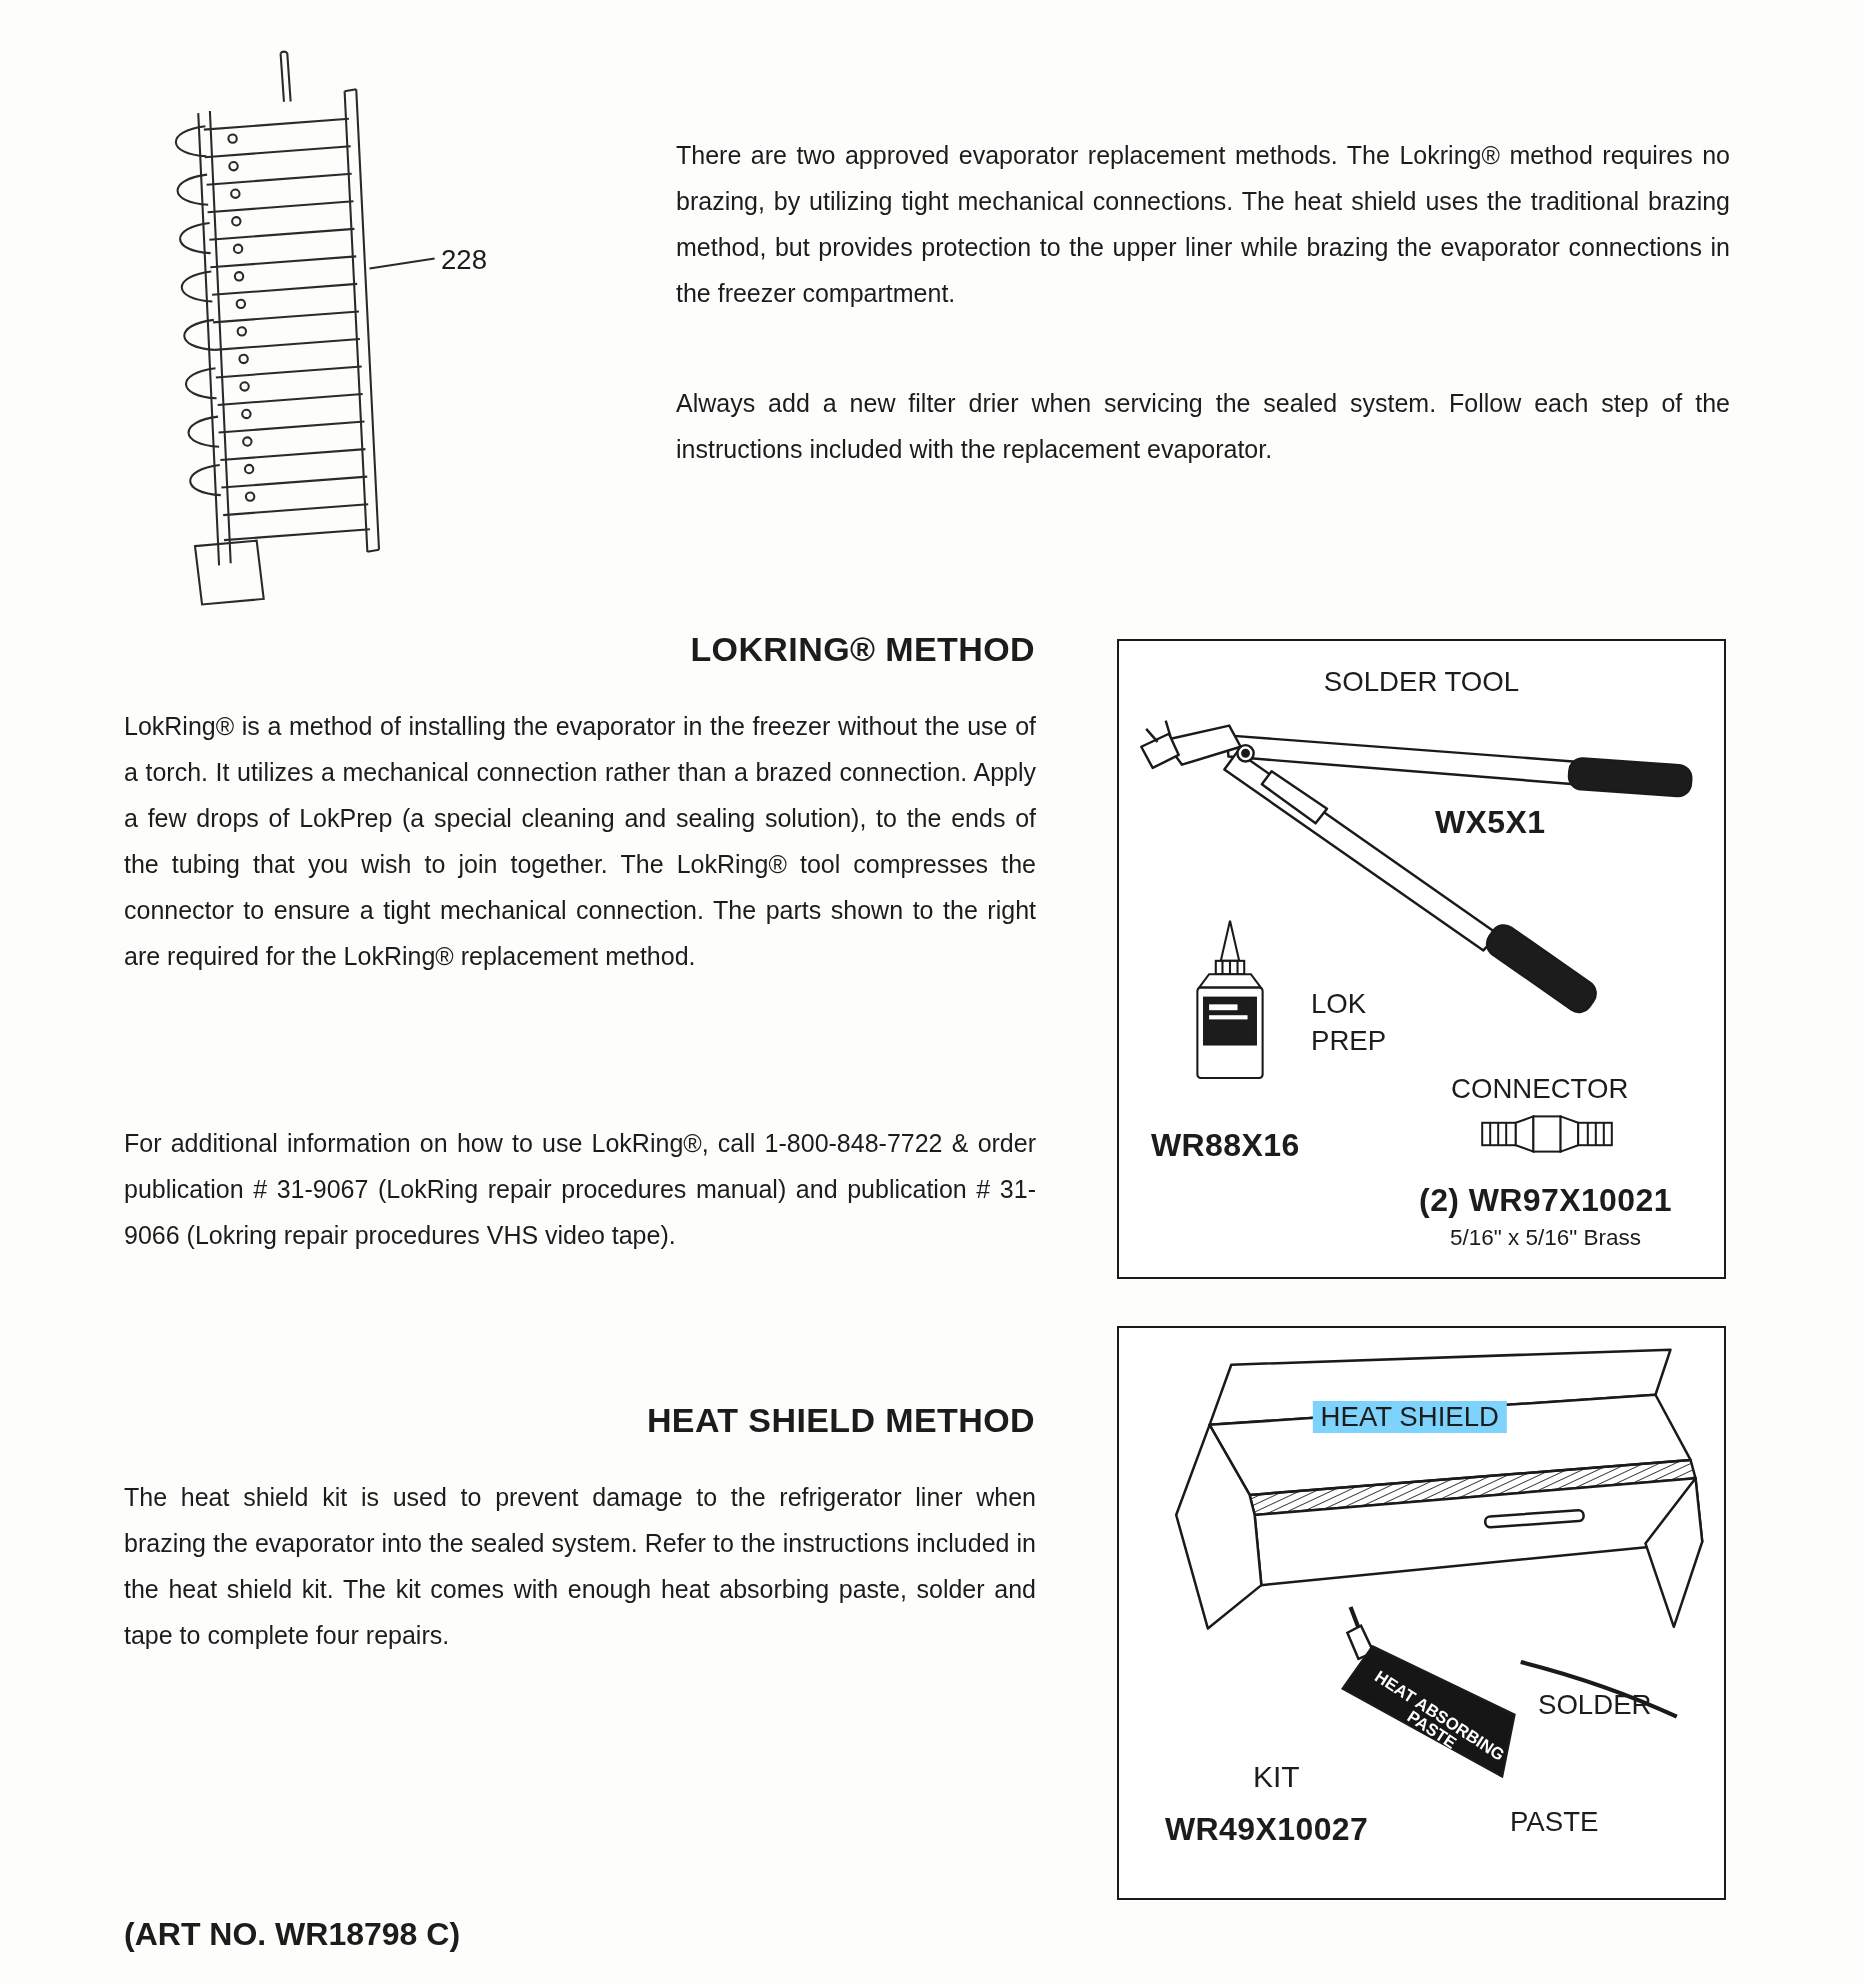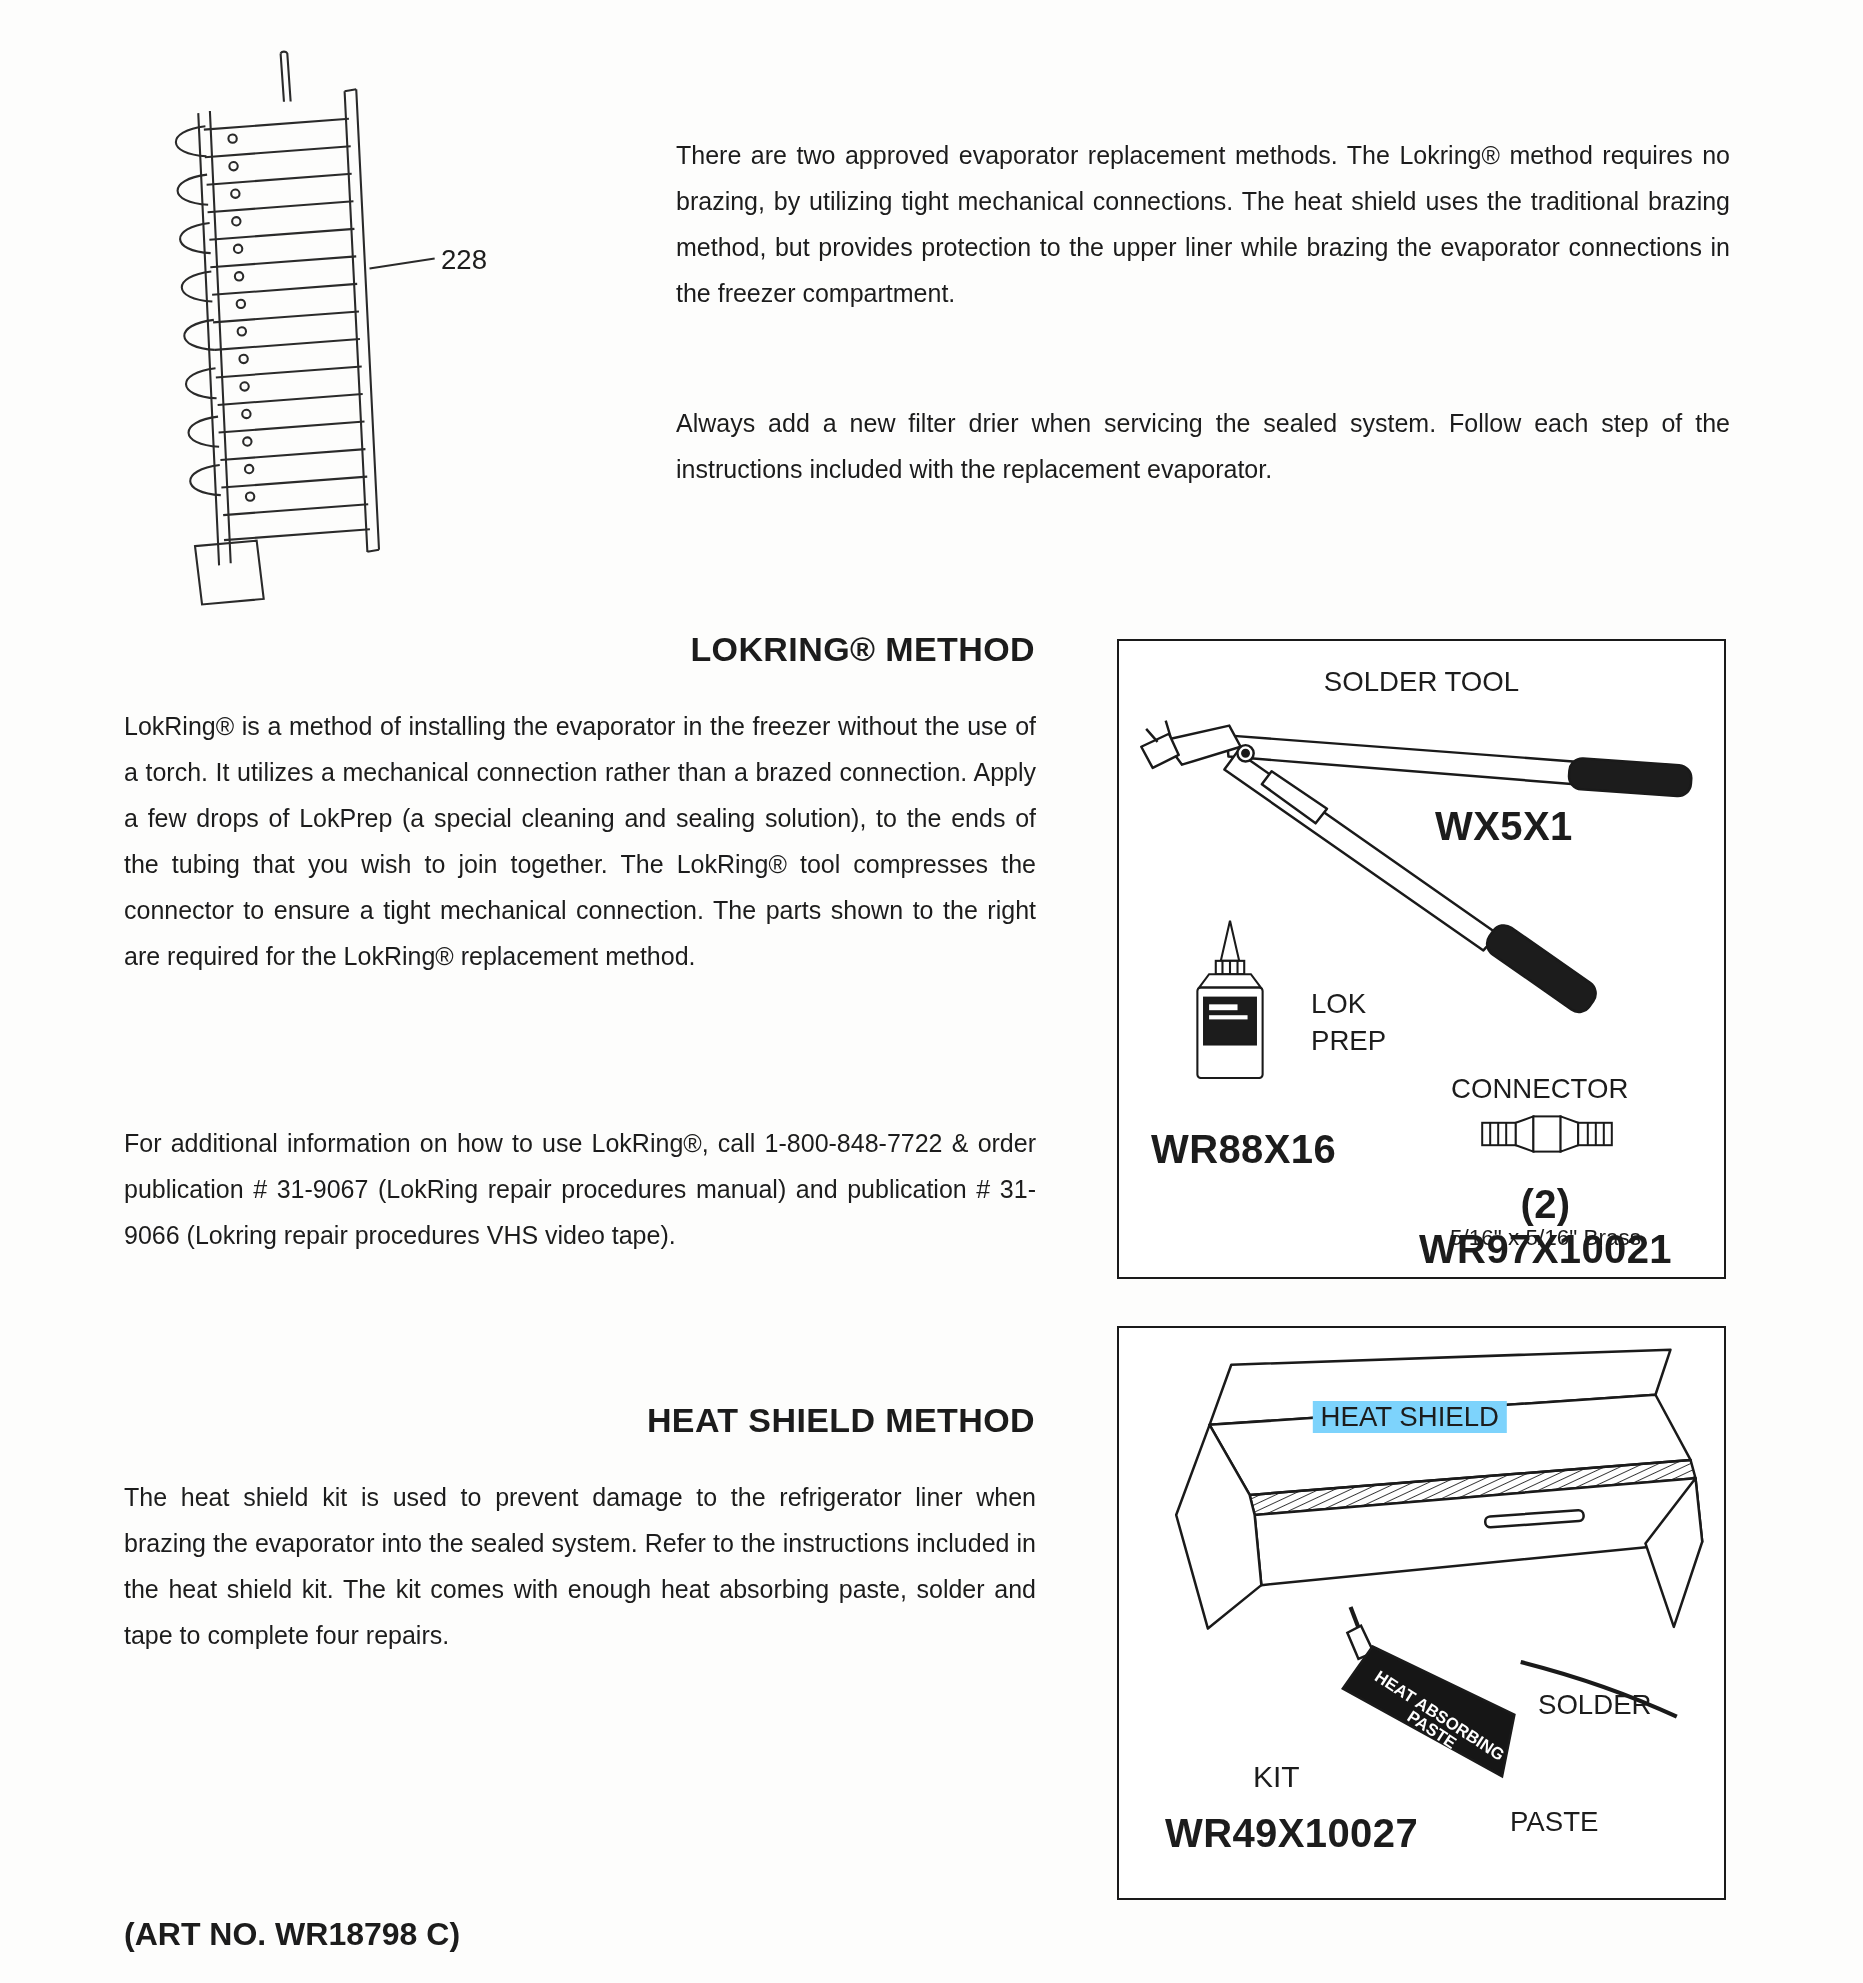--- a/index.html
+++ b/index.html
@@ -4,21 +4,21 @@
 <style>
   * { margin:0; padding:0; box-sizing:border-box; }
   html,body { background:#d9d9d9; }
   body { font-family:"Liberation Sans", sans-serif; color:#1c1c1c; }
   .page { position:relative; width:1863px; height:1984px; background:#fdfdfc; margin:0 auto; overflow:hidden; }
   .abs { position:absolute; }
   .para { font-size:25px; line-height:46px; text-align:justify; }
   .heading { font-size:34px; font-weight:bold; text-align:right; letter-spacing:0.4px; }
   .box { position:absolute; border:2.5px solid #1a1a1a; background:#fff; }
   .label { font-size:27.6px; }
-  .part { font-size:40px; font-weight:bold; letter-spacing:0.4px; }
+  .part { font-size:32px; font-weight:bold; letter-spacing:0.4px; }
   .small { font-size:22.5px; }
   .artno { font-size:32px; font-weight:bold; }
   .callout { font-size:27.6px; }
   .stacked span { display:block; line-height:37px; }
   svg { display:block; }
 </style>
 </head>
 <body>
 
 <div class="page">
@@ -74,21 +74,21 @@
         <circle cx="108" cy="541" r="5"></circle>
 
       <path d="M40 598 L114 594 L120 664 L46 668 Z M40 598 L46 668"></path>
     </g>
 
     <line x1="258" y1="270" x2="336" y2="258" stroke="#2a2a2a" stroke-width="2.5"></line>
   </svg>
   <div class="abs callout" style="left:441px; top:244px;">228</div>
 
   <div class="abs para" style="left:676px; top:132px; width:1054px;">There are two approved evaporator replacement methods.  The Lokring® method requires no brazing, by utilizing tight mechanical connections.  The heat shield uses the traditional brazing method, but provides protection to the upper liner while brazing the evaporator connections in the freezer compartment.</div>
-  <div class="abs para" style="left:676px; top:380px; width:1054px;margin-top:20px;">Always add a new filter drier when servicing the sealed system. Follow each step of the instructions included with the replacement evaporator.</div>
+  <div class="abs para" style="left:676px; top:380px; width:1054px;">Always add a new filter drier when servicing the sealed system. Follow each step of the instructions included with the replacement evaporator.</div>
 
   <div class="abs heading" style="left:125px; top:630px; width:910px;">LOKRING® METHOD</div>
   <div class="abs para" style="left:124px; top:703px; width:912px;">LokRing® is a method of installing the evaporator in the freezer without the use of a torch.  It utilizes a mechanical connection rather than a brazed connection. Apply a few drops of LokPrep (a special cleaning and sealing solution), to the ends of the tubing that you wish to join together.  The LokRing® tool compresses the connector to ensure a tight mechanical connection.  The parts shown to the right are required for the LokRing® replacement method.</div>
   <div class="abs para" style="left:124px; top:1120px; width:912px;">For additional information on how to use LokRing®, call 1-800-848-7722 &amp; order publication # 31-9067 (LokRing repair procedures manual) and publication # 31-9066 (Lokring repair procedures VHS video tape).</div>
 
   <div class="box" style="left:1117px; top:639px; width:609px; height:640px;">
 
     <div class="abs label" style="left:0; top:25px; width:100%; text-align:center;">SOLDER TOOL</div>
 
     <svg class="abs" style="left:6.7px; top:52px;" width="591" height="334" viewBox="0 0 708 410">

